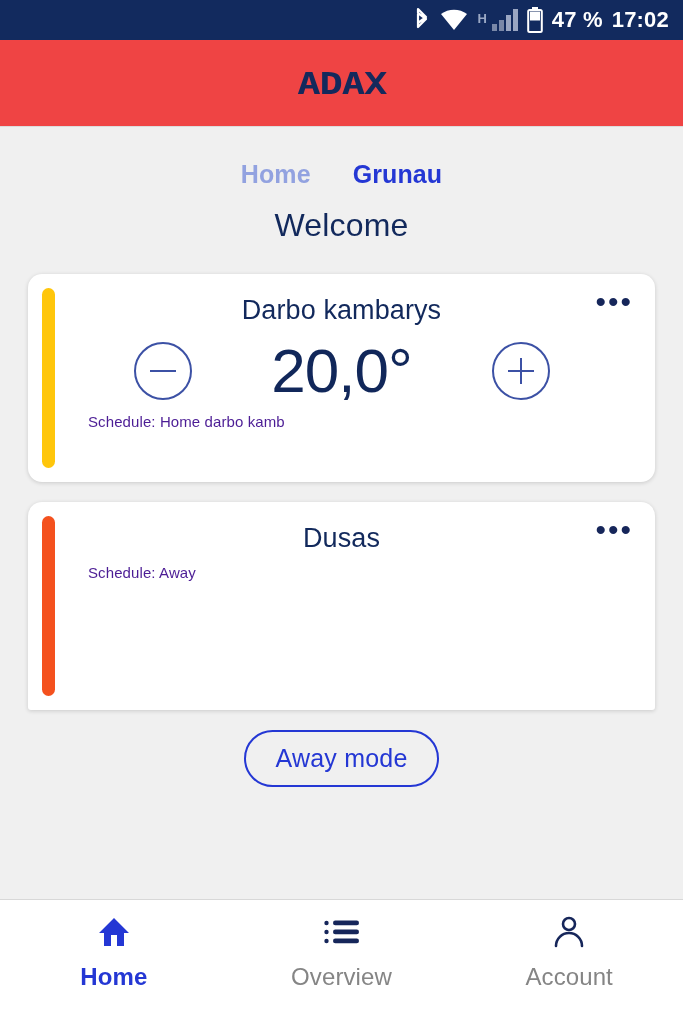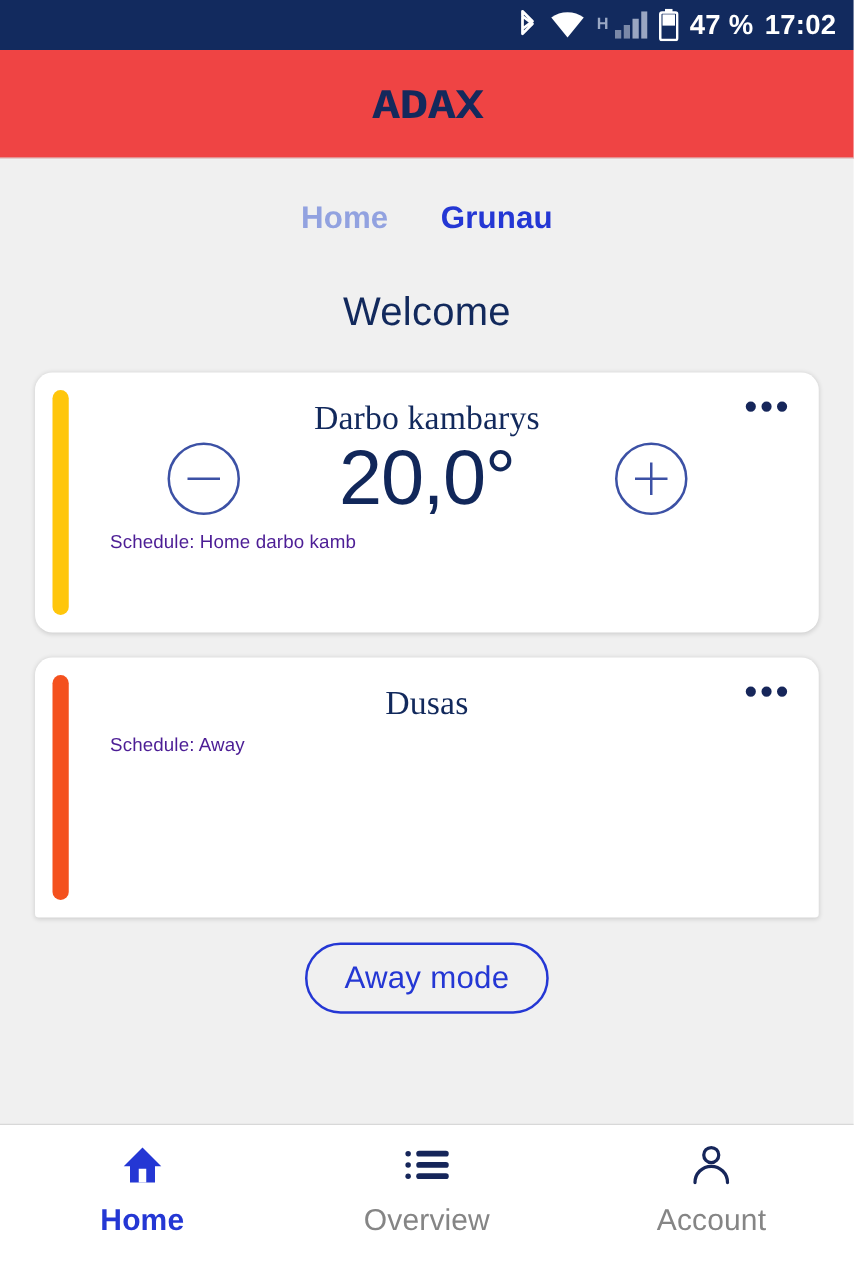--- a/index.html
+++ b/index.html
@@ -84,21 +84,21 @@
     letter-spacing: 0.1px;
     cursor: pointer;
   }
   .tab.inactive { color: #92a2e0; }
   .tab.active { color: #2437d4; }
 
   .welcome {
     text-align: center;
     font-size: 32px;
     color: #12295c;
-    margin-top: 42px;
+    margin-top: 18px;
     letter-spacing: 0.2px;
   }
 
   
   .cards { margin-top: 30px; }
   .card {
     position: relative;
     margin: 0 28px 20px 28px;
     background: #ffffff;
     border-radius: 14px;
@@ -113,38 +113,37 @@
     width: 13px;
     height: 180px;
     border-radius: 7px;
   }
   .card-title {
     text-align: center;
     font-size: 27px;
     color: #12295c;
     padding-top: 7px;
     letter-spacing: 0.1px;
-    font-family: Liberation Serif, serif;
   }
   .kebab {
     position: absolute;
     right: 22px; top: 18px;
     color: #16265a;
     font-size: 30px;
     letter-spacing: 2px;
     line-height: 20px;
     cursor: pointer;
     user-select: none;
   }
   .temp-row {
     display: flex;
     align-items: center;
     justify-content: center;
     gap: 52px;
-    margin-top: 0;
+    margin-top: 12px;
   }
   .circ-btn {
     width: 58px; height: 58px;
     border: 2px solid #3c51a5;
     border-radius: 50%;
     position: relative;
     cursor: pointer;
     flex: 0 0 58px;
   }
   .circ-btn::before {

